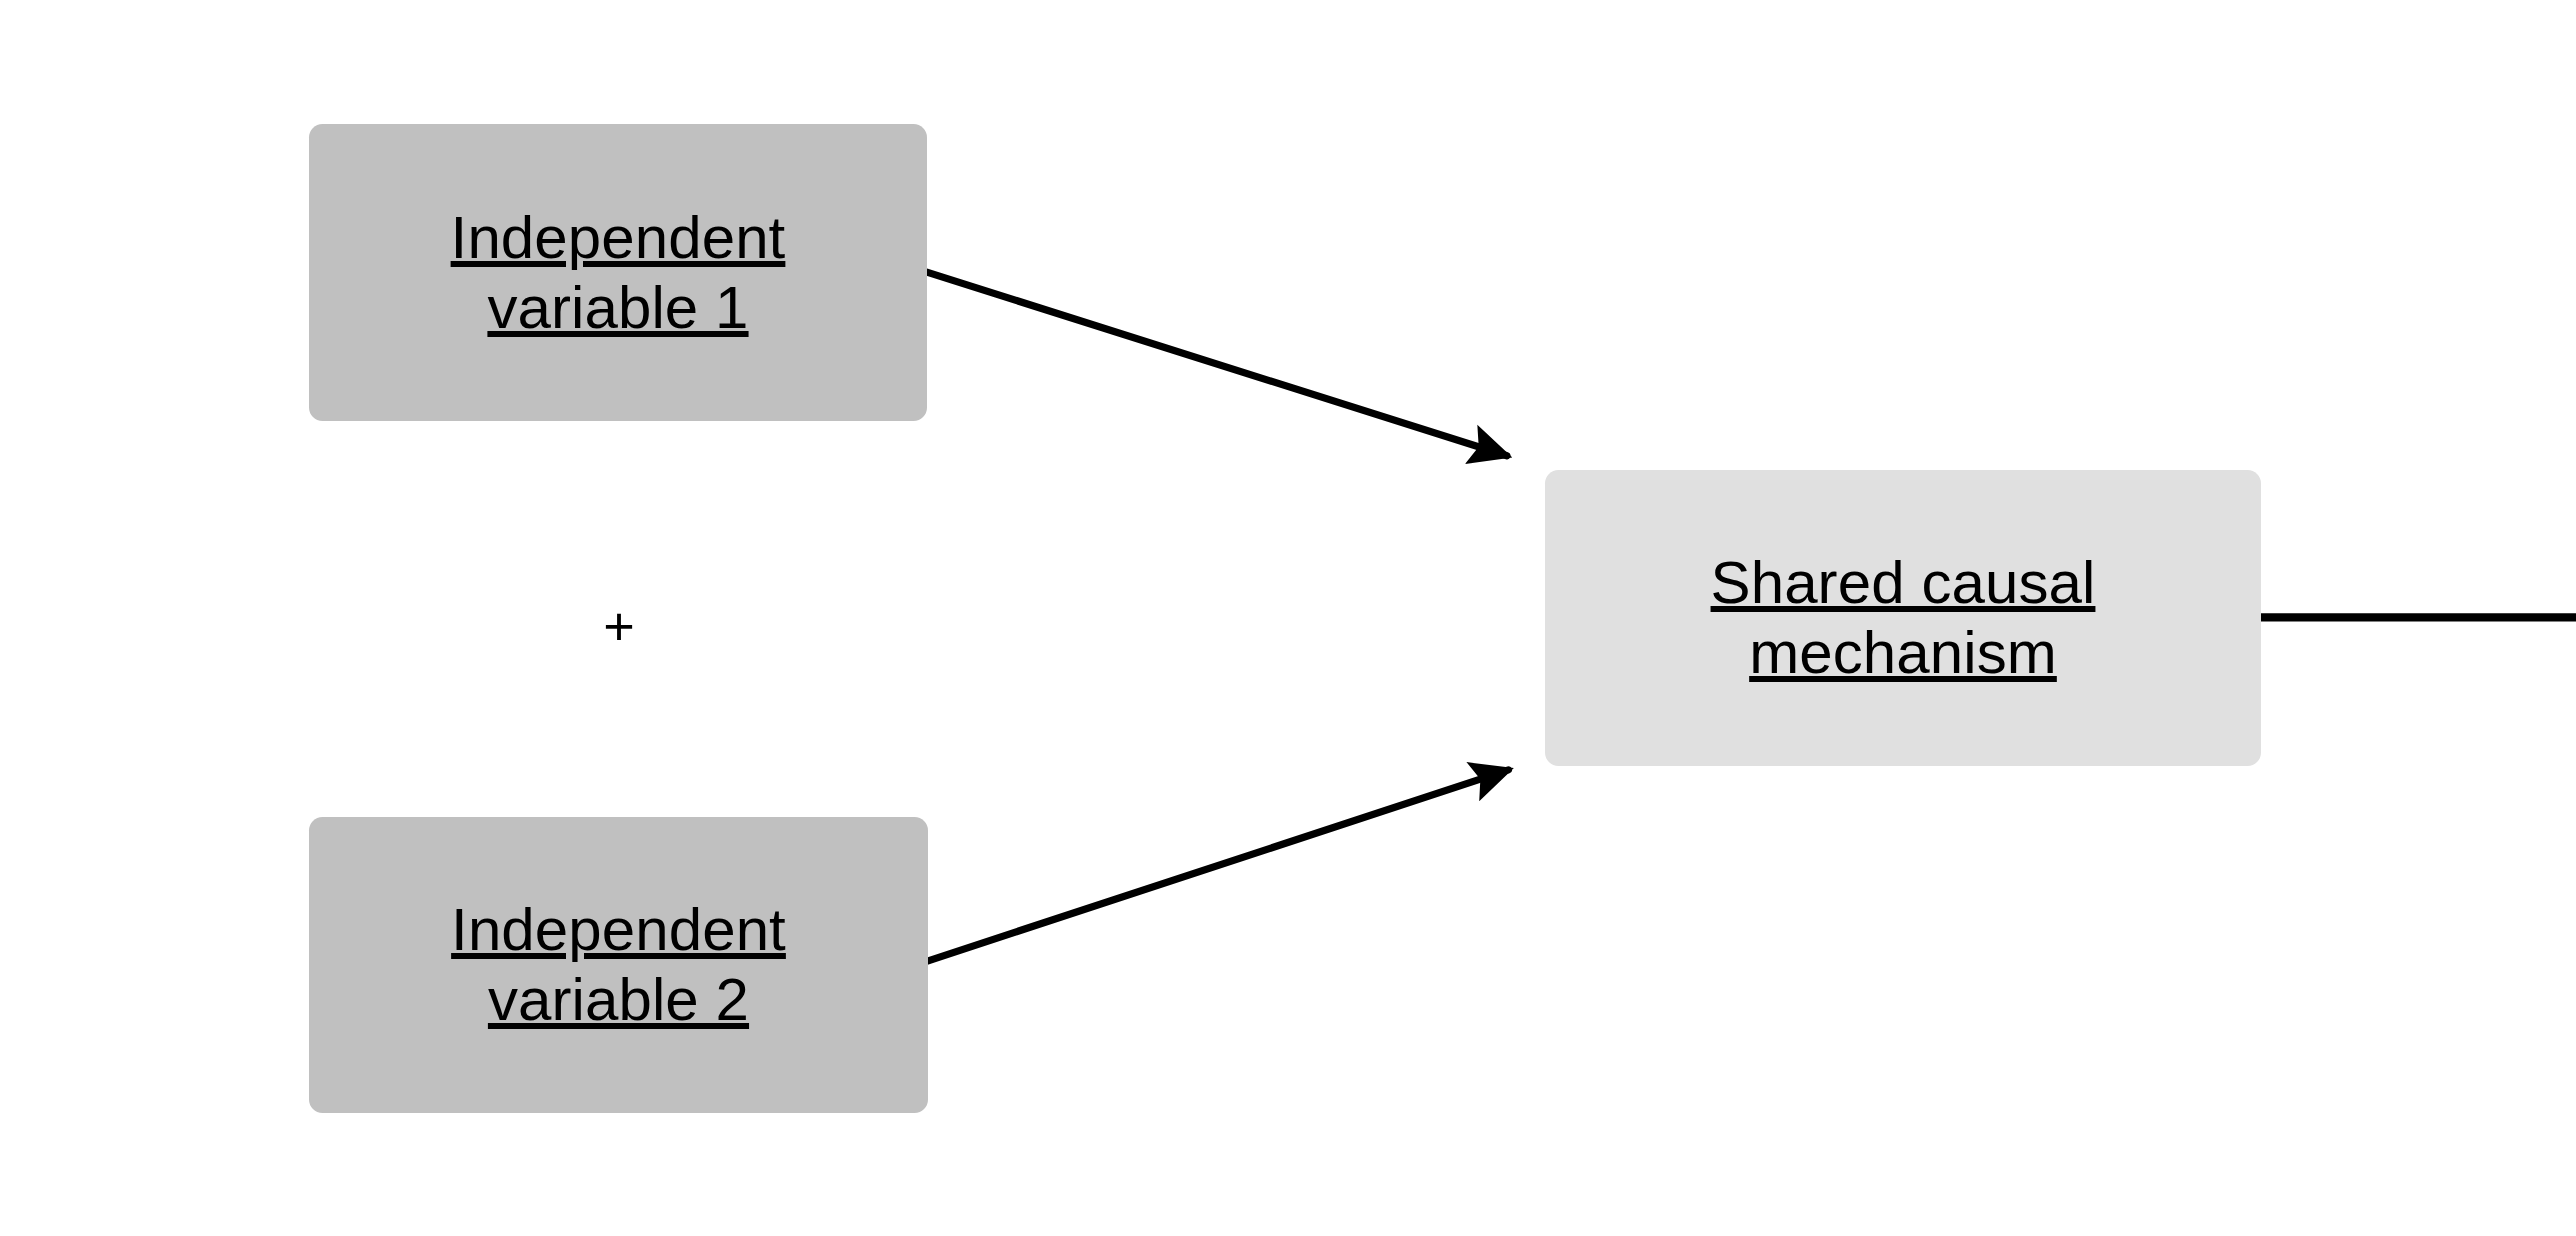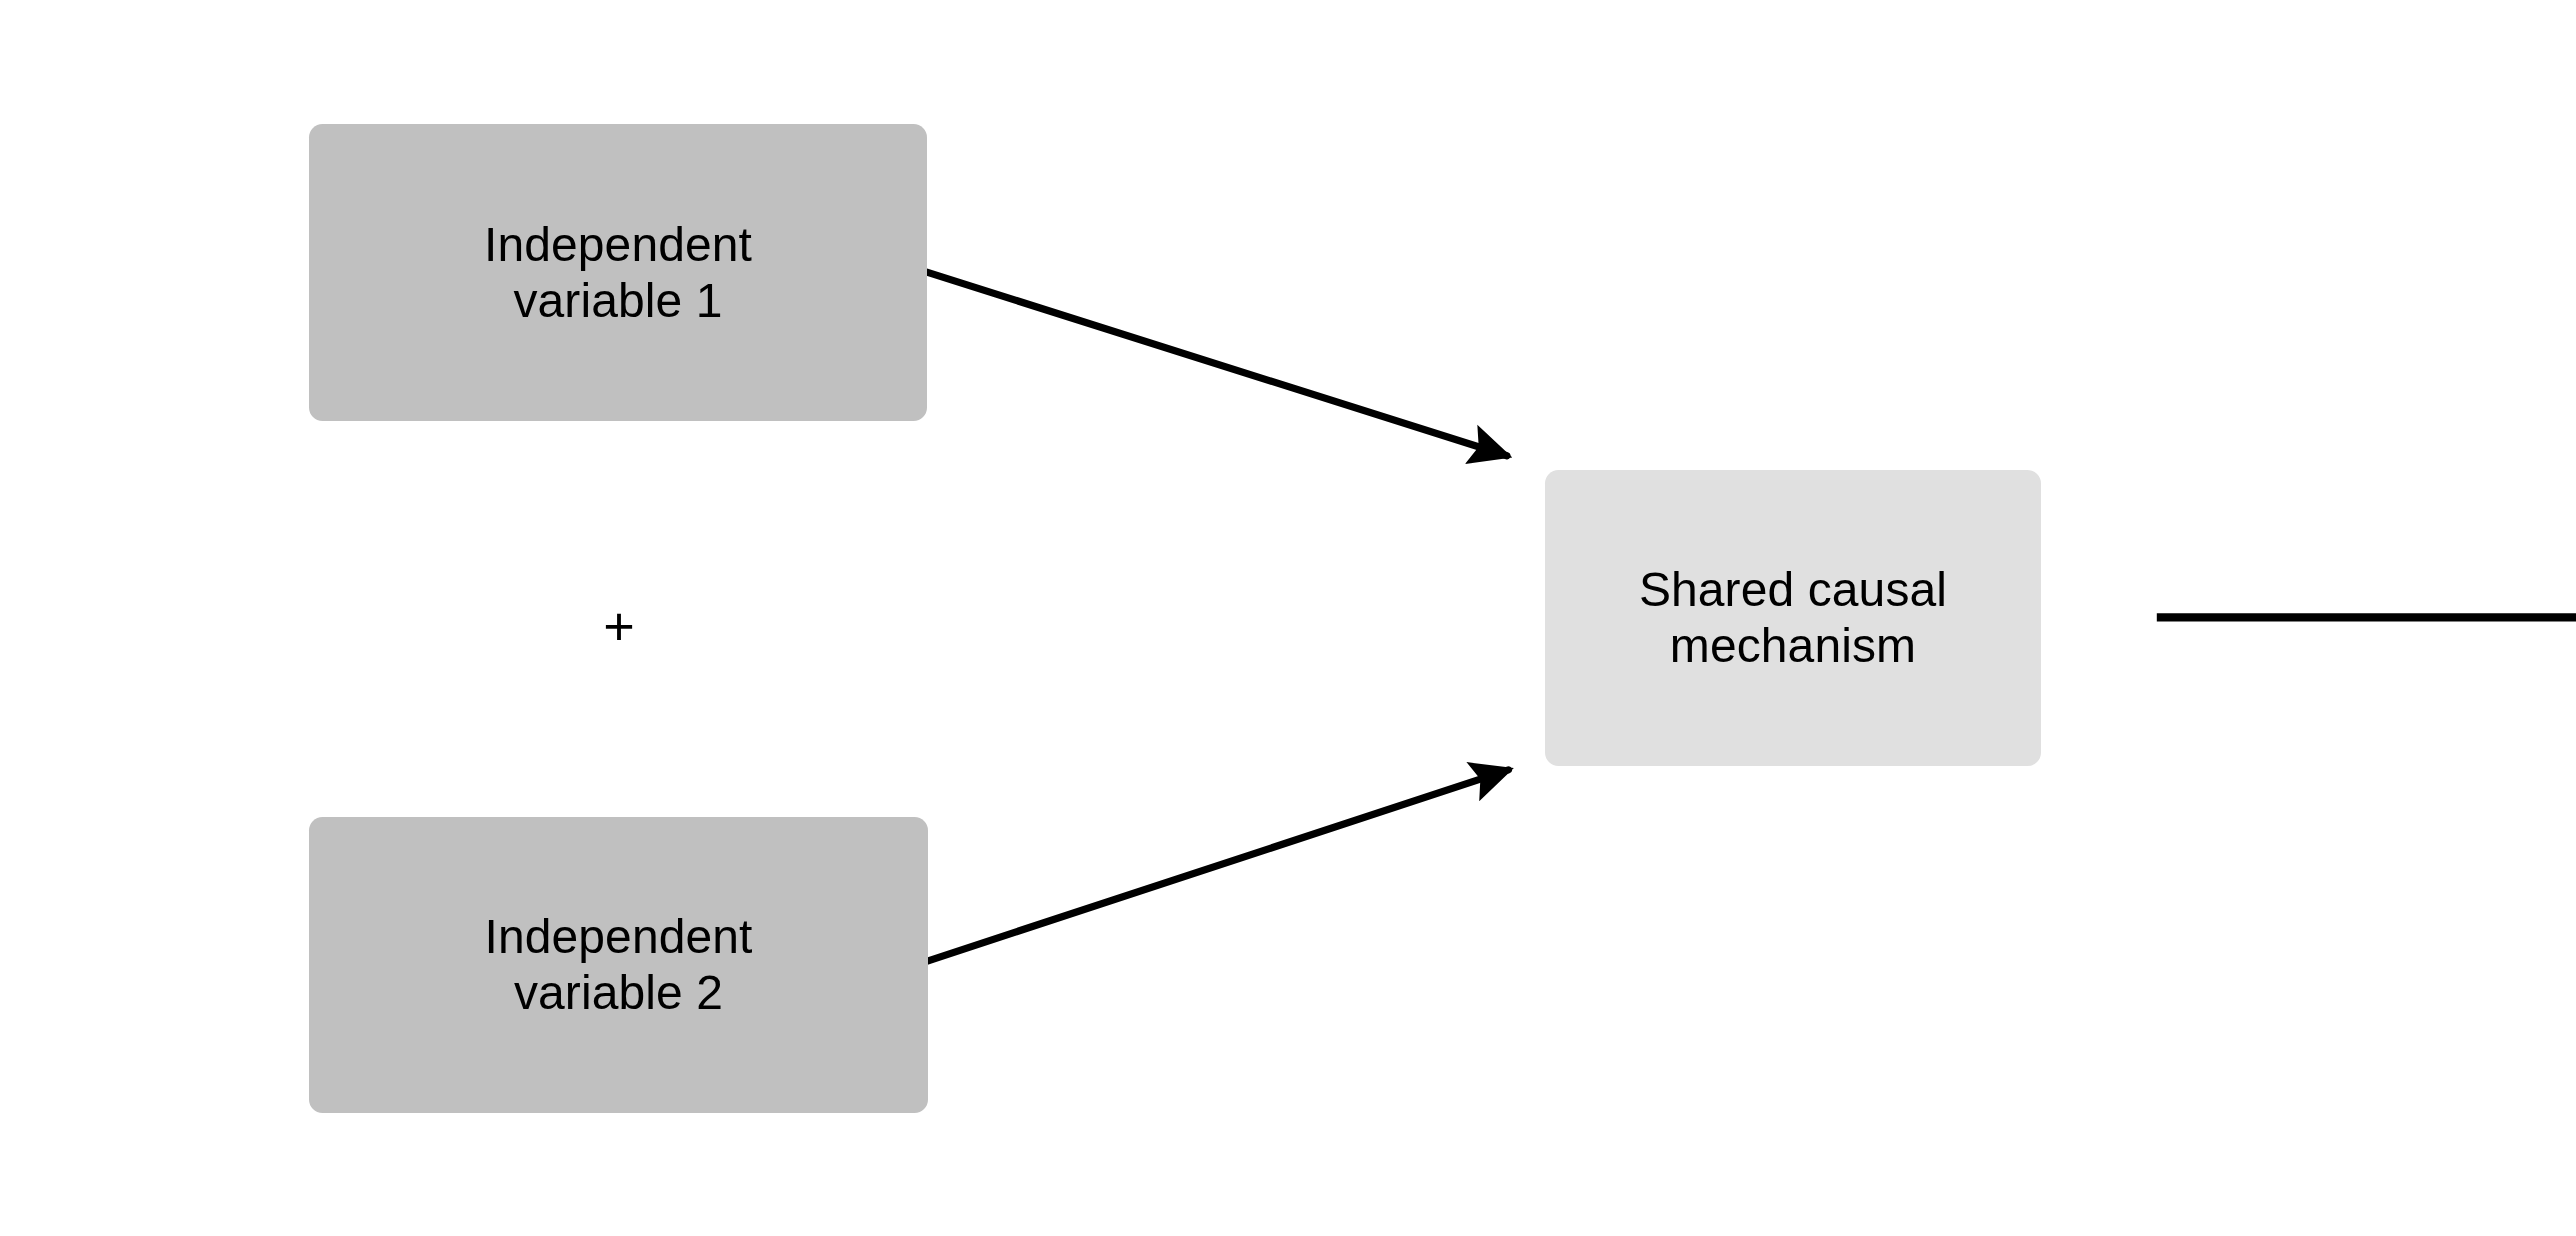--- a/index.html
+++ b/index.html
@@ -30,39 +30,40 @@
     position: absolute;
     box-sizing: border-box;
     border-radius: 13.4px;
     display: flex;
     align-items: center;
     justify-content: center;
     text-align: center;
   }
   .node-label {
     font-family: "Liberation Sans", sans-serif;
-    font-size: 48px;
+    font-size: 60px;
     line-height: 1.16;
     color: #000000;
     letter-spacing: 0.1px;
     white-space: pre-line;
     padding: 0 20.6px;
+    text-decoration: underline;
   }
   
   #node-iv1 {
     left: 309px;  top: 124px;
     width: 618px; height: 297px;
   }
   #node-iv2 {
     left: 309px;  top: 817px;
     width: 619px; height: 296px;
   }
   #node-mech {
     left: 1545px; top: 470px;
-    width: 496px; height: 296px;
+    width: 716px; height: 296px;
   }
   
   #plus-operator {
     position: absolute;
     left: 593px;
     top: 600px;
     width: 52px;
     height: 52px;
     display: flex;
     align-items: center;

